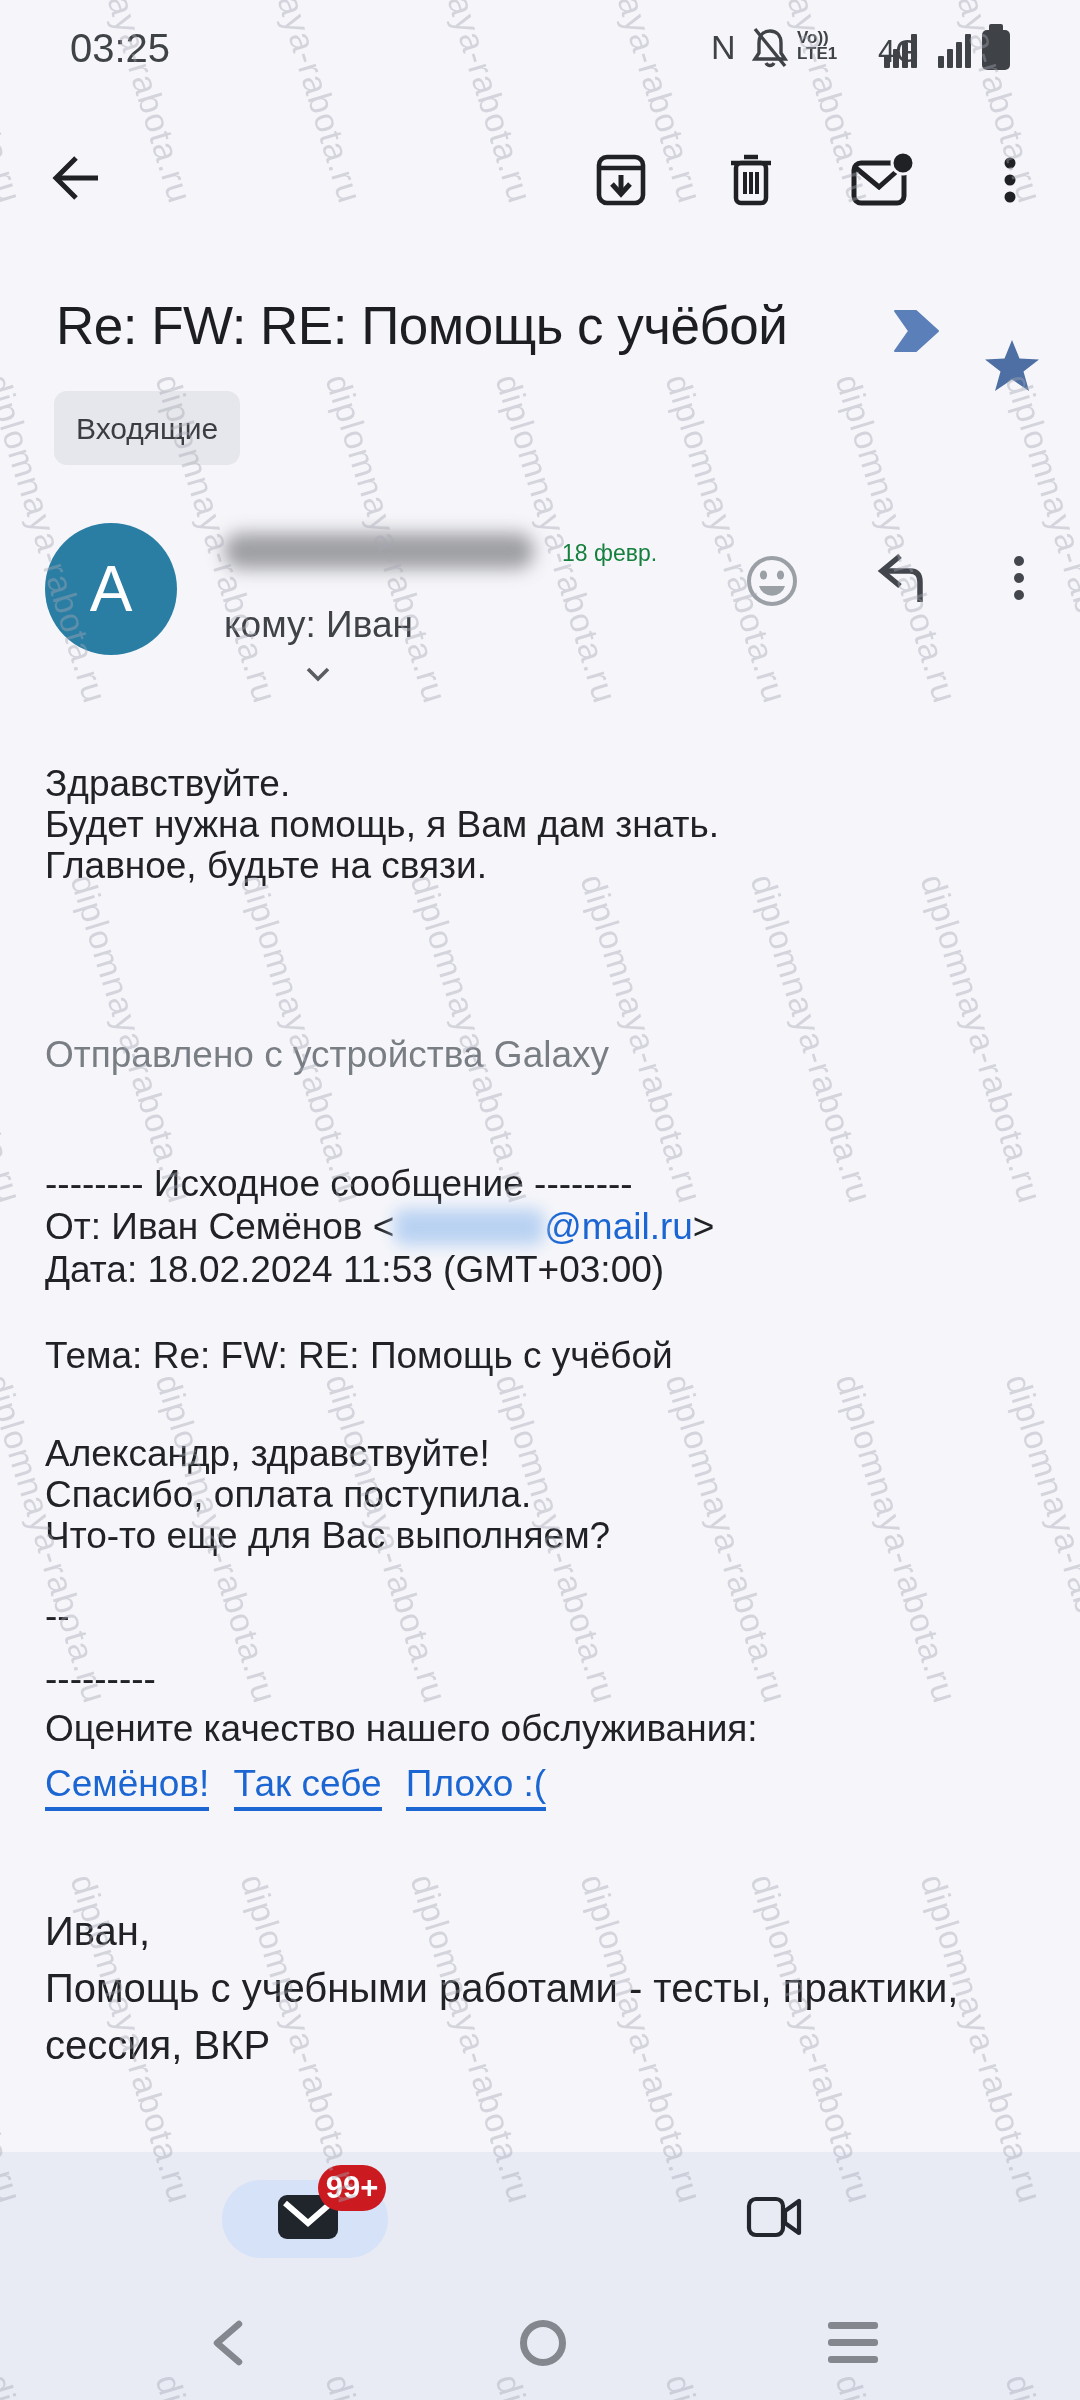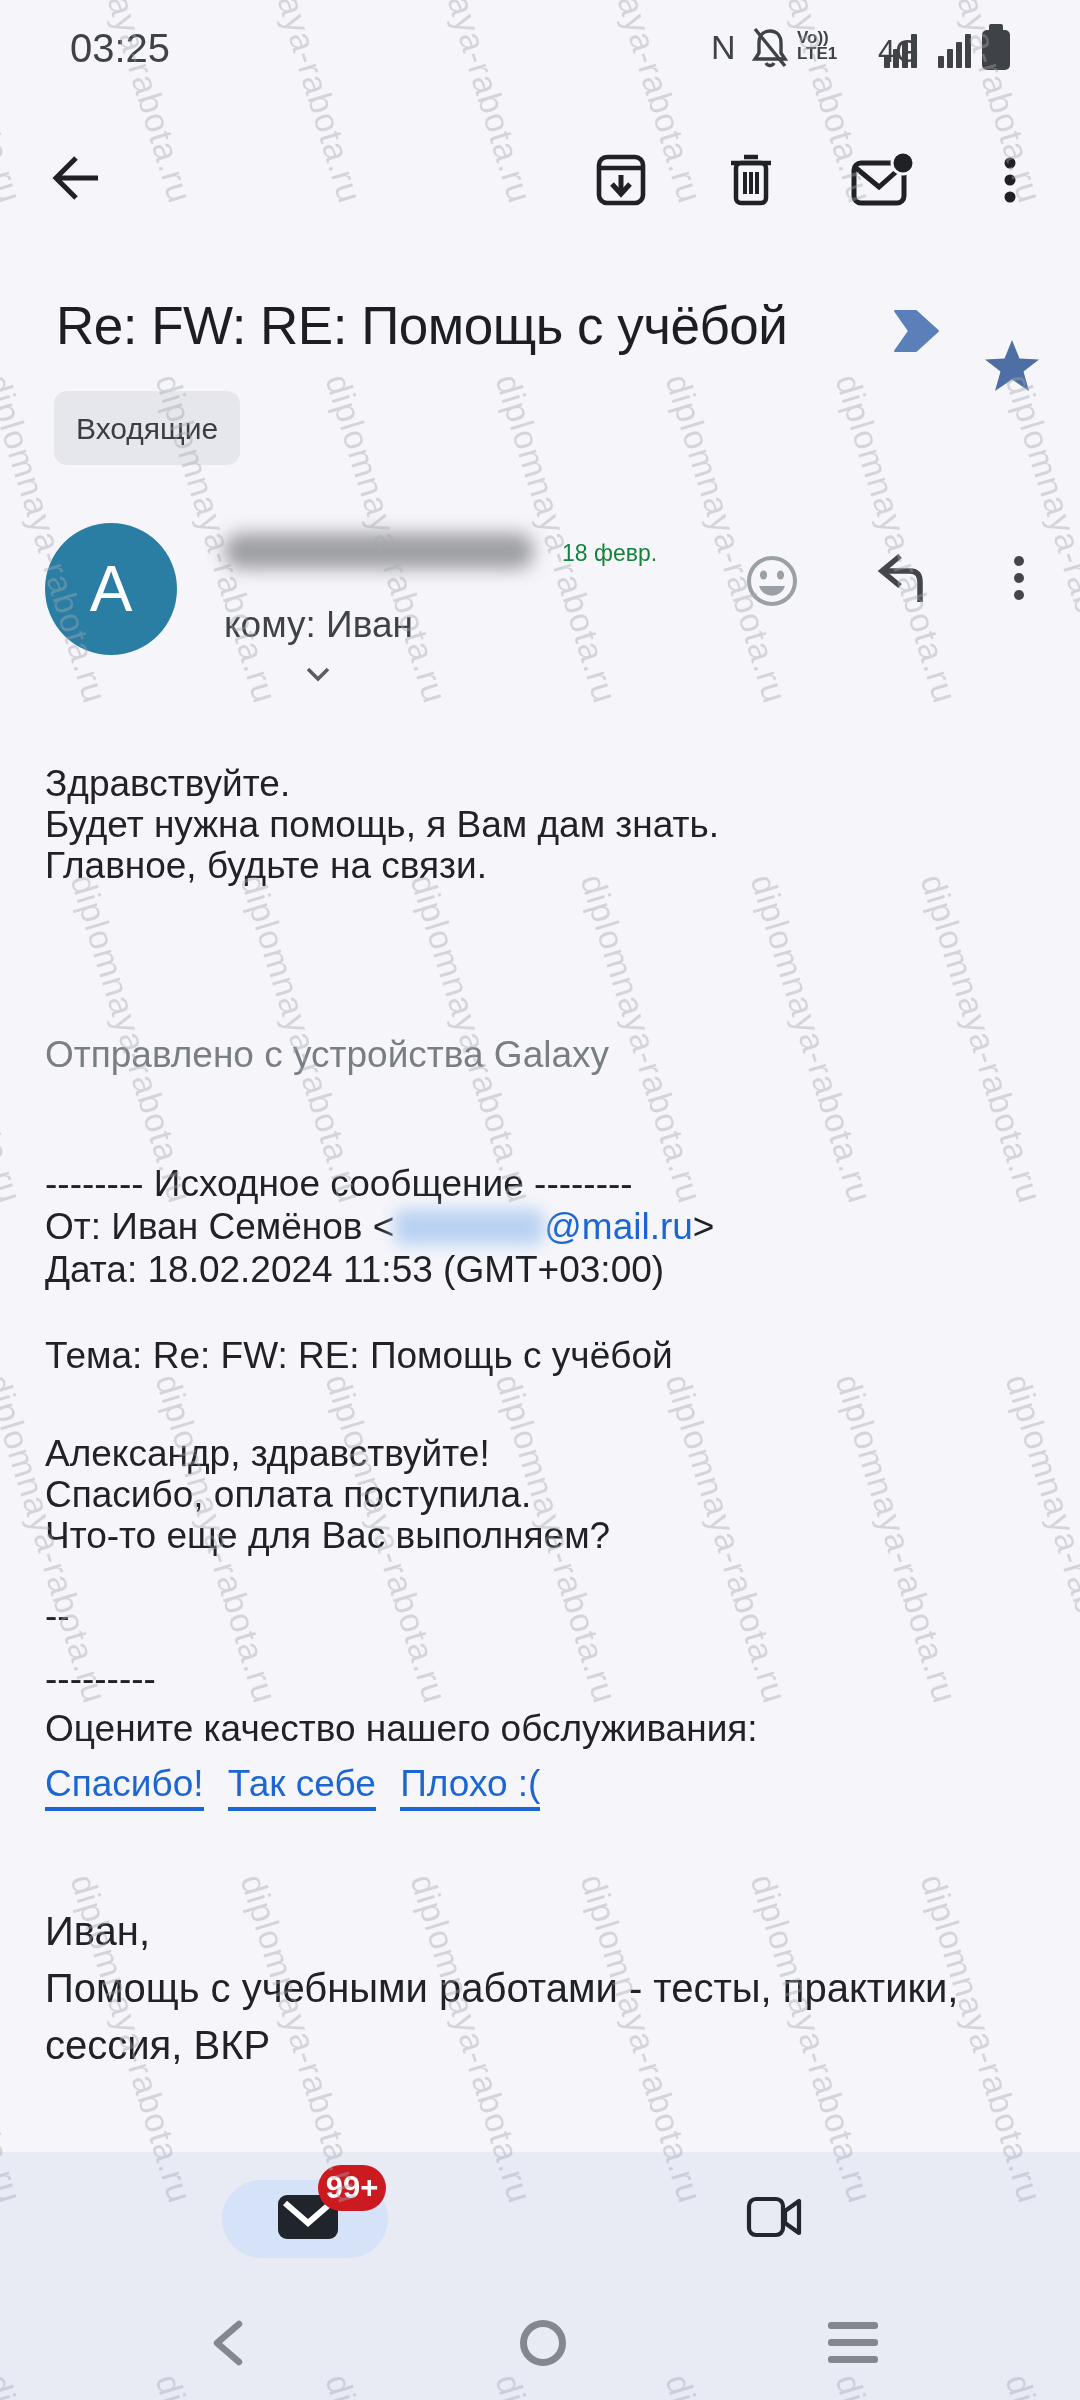--- a/index.html
+++ b/index.html
@@ -161,21 +161,21 @@
   <div class="bl" style="top:1250px;">Дата: 18.02.2024 11:53 (GMT+03:00)</div>
   <div class="bl" style="top:1336px;">Тема: Re: FW: RE: Помощь с учёбой</div>
 
   <div class="bl" style="top:1434px;">Александр, здравствуйте!</div>
   <div class="bl" style="top:1475px;">Спасибо, оплата поступила.</div>
   <div class="bl" style="top:1516px;">Что-то еще для Вас выполняем?</div>
   <div class="bl" style="top:1596px;">--</div>
   <div class="bl" style="top:1659px;">---------</div>
   <div class="bl" style="top:1709px;">Оцените качество нашего обслуживания:</div>
   <div class="bl" style="top:1764px;">
-    <span class="ratelink">Спасибо!</span>
+    <span class="ratelink">Семёнов!</span>
     <span class="ratelink">Так себе</span>
     <span class="ratelink">Плохо :(</span>
   </div>
   <div class="bl sig" style="top:1911px;">Иван,</div>
   <div class="bl sig" style="top:1968px;">Помощь с учебными работами - тесты, практики,</div>
   <div class="bl sig" style="top:2025px;">сессия, ВКР</div>
 
   <div class="abs dock"></div>
   <div class="abs pill"></div>
   <svg class="abs" style="left:277px;top:2194px;" width="62" height="46" viewBox="0 0 62 46">

